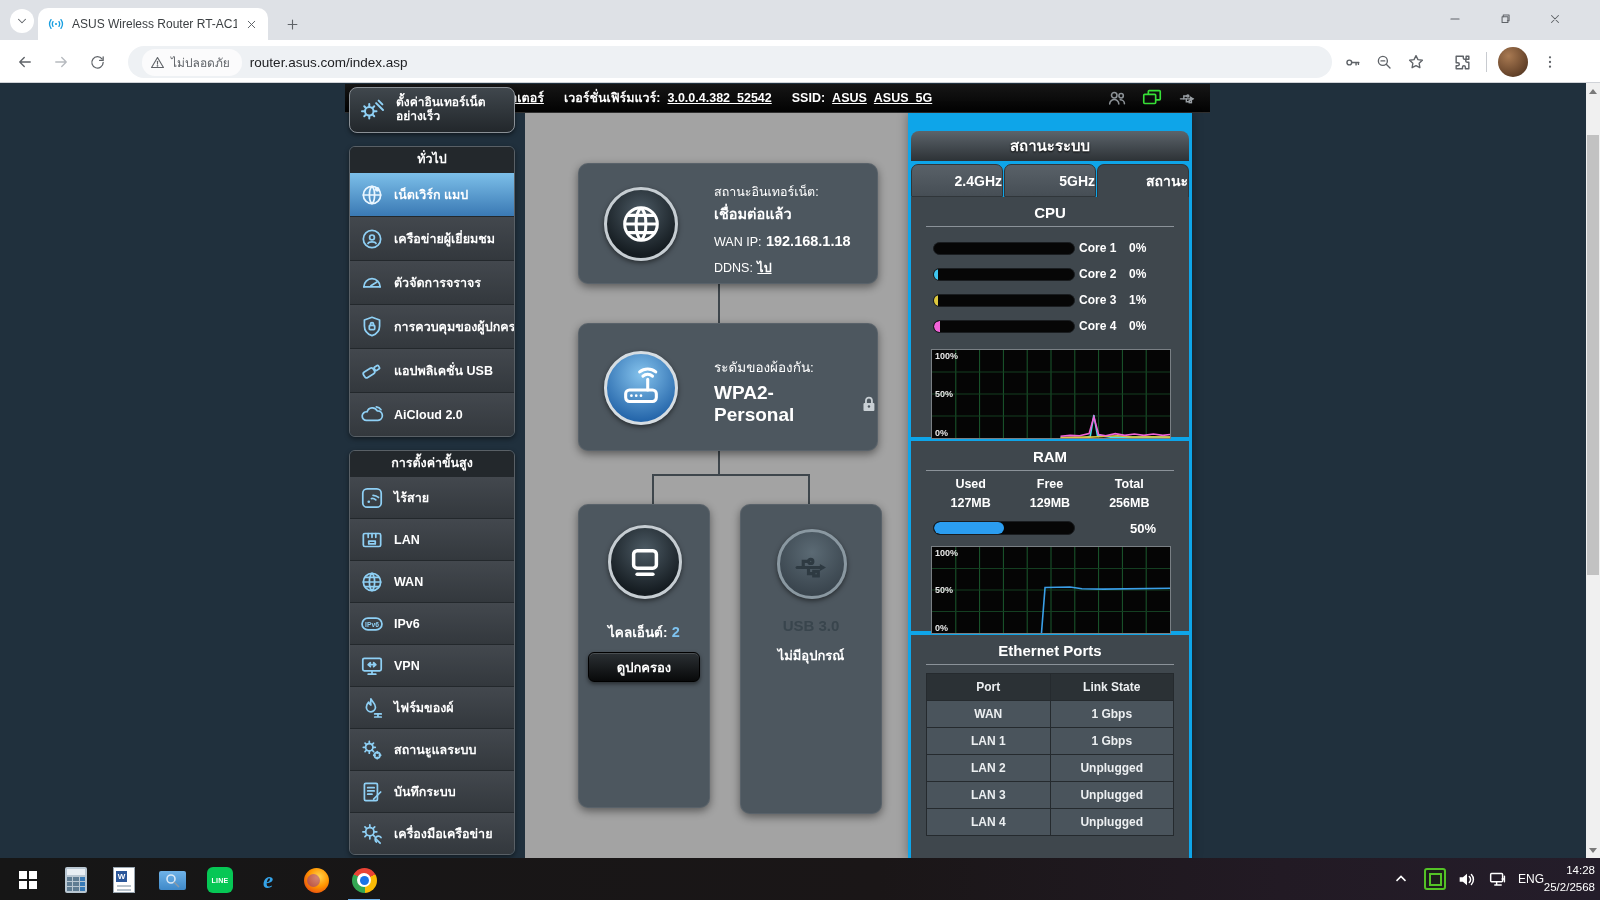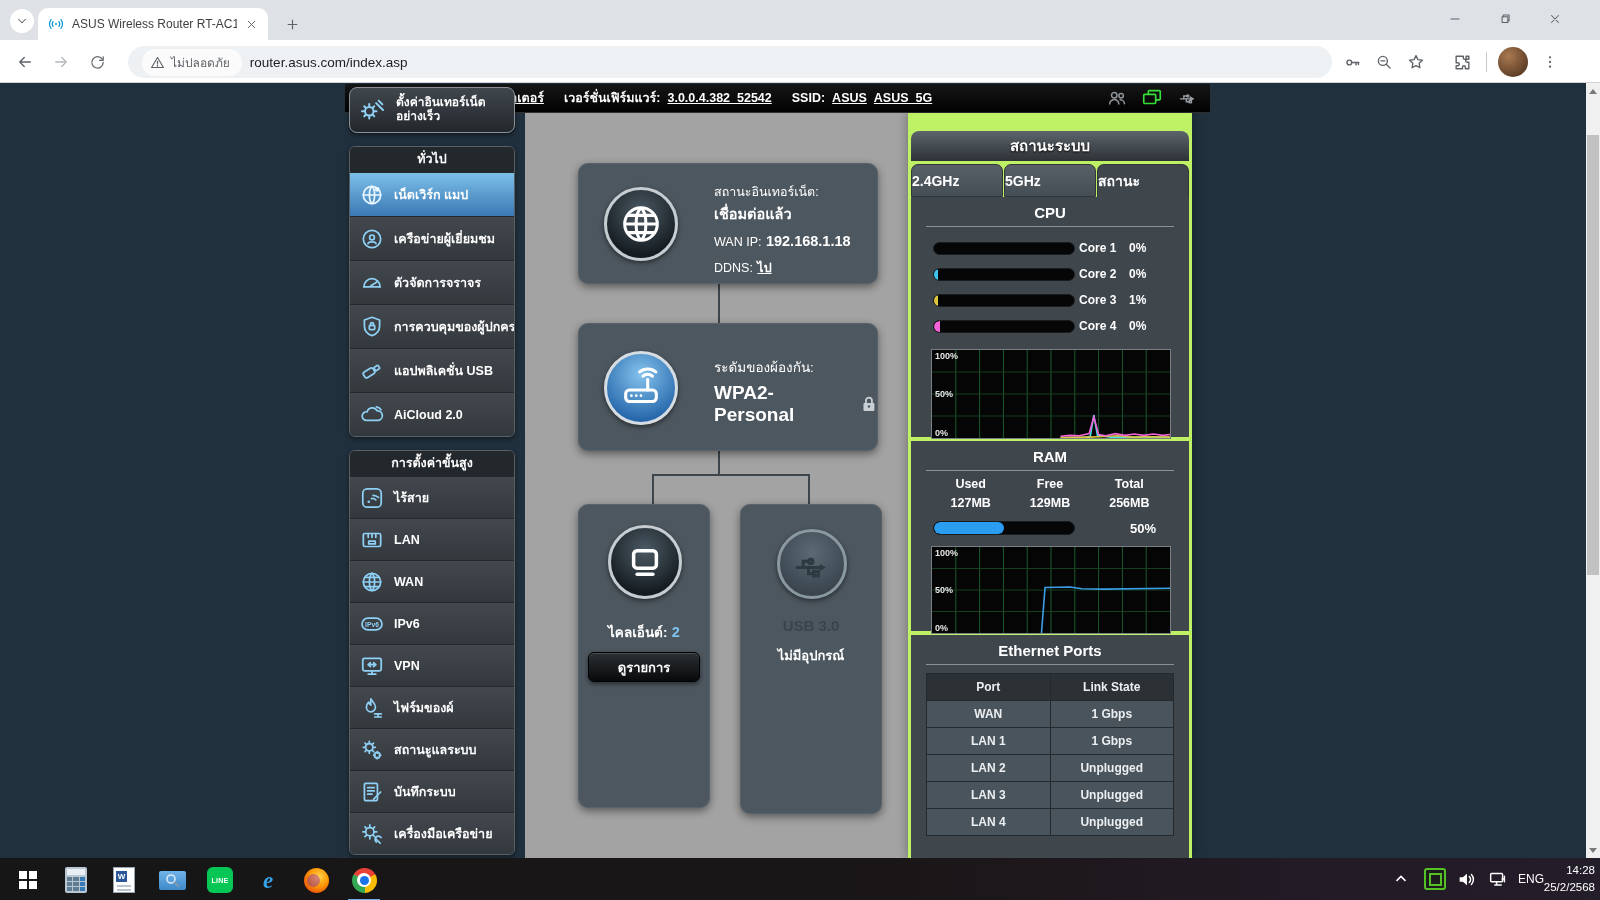--- a/index.html
+++ b/index.html
@@ -53,36 +53,36 @@
   .circ-dark{background:radial-gradient(circle at 50% 32%,#4c5a64,#151c21 75%);border:3px solid #c6cdd2;}
   .circ-blue{background:radial-gradient(circle at 50% 30%,#84c2ec,#2667ab 78%);border:3px solid #d6dde2;}
   .circ-mute{background:radial-gradient(circle at 50% 32%,#5b6a74,#39444d 78%);border:3px solid #8a98a1;}
   .inet-text{position:absolute;left:188px;top:24px;color:#fff;}
   .t-sm{font-size:12.5px;}
   .t-bold{font-size:14.5px;font-weight:bold;}
   .lk2{text-decoration:underline;font-weight:bold;cursor:pointer;}
   .viewbtn{position:absolute;left:50%;transform:translateX(-50%);width:112px;height:30px;border-radius:6px;background:linear-gradient(#2b3034,#08090a);border:1px solid #000;color:#fff;font-size:13px;font-weight:bold;display:flex;align-items:center;justify-content:center;box-shadow:inset 0 1px 0 rgba(255,255,255,.15),0 2px 4px rgba(0,0,0,.5);cursor:pointer;}
 
   
-  .panel{position:absolute;left:908px;top:30px;width:284px;height:745px;background:#bef264;box-shadow:0 0 10px rgba(0,0,0,.35);}
+  .panel{position:absolute;left:908px;top:30px;width:284px;height:745px;background:#0ea5e9;box-shadow:0 0 10px rgba(0,0,0,.35);}
   .panel-header{position:absolute;left:3px;top:18px;width:278px;height:30px;border-radius:8px 8px 0 0;background:linear-gradient(#5c646b,#2d3236);color:#fff;font-size:15px;font-weight:bold;text-align:center;line-height:30px;text-shadow:0 1px 2px #000;}
-  .ptab{position:absolute;top:51px;height:33px;width:92px;border-radius:7px 7px 0 0;background:linear-gradient(#596168,#464e55);color:#fff;font-size:14px;font-weight:bold;text-align:left;line-height:33px;cursor:pointer;border:1px solid #30363a;}
+  .ptab{position:absolute;top:51px;height:33px;width:92px;border-radius:7px 7px 0 0;background:linear-gradient(#596168,#464e55);color:#fff;font-size:14px;font-weight:bold;text-align:right;line-height:33px;cursor:pointer;border:1px solid #30363a;}
   .ptab.active{background:#3f474d;border-bottom:none;}
   .pblock{position:absolute;left:3px;width:278px;background:#3f474d;}
   .pb-title{padding-top:7px;text-align:center;color:#fff;font-size:15px;font-weight:bold;}
   .pb-sep{margin:5px auto 0;width:248px;height:1px;background:#8b9299;}
   .core-row{position:relative;height:26px;margin:0 0 0 22px;display:flex;align-items:center;}
   .core-bar{width:142px;height:13px;border-radius:7px;background:#060606;border:1px solid #1a1d20;overflow:hidden;}
   .core-fill{height:100%;border-radius:7px 0 0 7px;}
   .core-label{margin-left:4px;width:50px;color:#fff;font-size:12px;font-weight:bold;}
   .core-val{color:#fff;font-size:12px;font-weight:bold;}
   .graph{position:relative;background:#050505;border:1px solid #797f84;}
   .graph svg{position:absolute;left:0;top:0;width:100%;height:100%;}
   .gtick{position:absolute;left:3px;color:#e8e8e8;font-size:9px;font-weight:bold;z-index:2;}
-  .ram-cols{display:flex;margin:4px 20px 0;justify-content:flex-end;}
+  .ram-cols{display:flex;margin:4px 20px 0;}
   .ram-col{flex:1;text-align:center;color:#fff;font-size:12.5px;font-weight:bold;line-height:1.5;}
   .ram-barrow{display:flex;align-items:center;margin:8px 0 0 22px;}
   .ram-bar{width:142px;height:14px;border-radius:7px;background:#060606;border:1px solid #1a1d20;overflow:hidden;}
   .ram-fill{height:100%;border-radius:7px;}
   .ram-pct{margin-left:55px;color:#fff;font-size:13px;font-weight:bold;}
   table.eth{border-collapse:collapse;margin:8px auto 8px;width:248px;}
   table.eth td{border:1px solid #252a2e;height:27px;text-align:center;color:#eceff1;font-size:12px;font-weight:bold;background:#4a545c;width:50%;}
   table.eth tr.hd td{background:#2b3135;}
 
   
@@ -485,21 +485,21 @@
         <div class="bigcirc circ-dark" style="left:29px;top:20px;width:74px;height:74px;">
           <svg width="42" height="42" viewBox="0 0 24 24" style="stroke:#fff;fill:none;stroke-width:2;stroke-linecap:round;">
             <rect x="5.5" y="5.5" width="13" height="10" rx="2"></rect>
               <path d="M7.5 19h9"></path>
           </svg>
         </div>
         <div style="position:absolute;left:0;top:116px;width:100%;text-align:center;">
           <span style="color:#fff;font-size:13.5px;font-weight:bold;">ไคลเอ็นต์:</span>
           <span style="color:#7ec3f0;font-size:14.5px;font-weight:bold;">2</span>
         </div>
-        <div class="viewbtn" style="top:147px;">ดูรายการ</div>
+        <div class="viewbtn" style="top:147px;">ดูปกครอง</div>
       </div>
 
       <div class="card" style="left:215px;top:391px;width:142px;height:310px;">
         <div class="bigcirc circ-mute" style="left:36px;top:24px;width:70px;height:70px;">
           <svg width="42" height="42" viewBox="0 0 24 24" style="stroke:#2e3a42;fill:none;stroke-width:1.8;stroke-linecap:round;">
             <path d="M3.5 14h13.5"></path>
               <path d="M20 14l-3.5-2v4z" fill="#2e3a42" stroke="none"></path>
             <path d="M7 14v-3.5h3"></path>
               <circle cx="11.3" cy="10.5" r="1.2"></circle>
             <path d="M10 14v3.5h3"></path>

